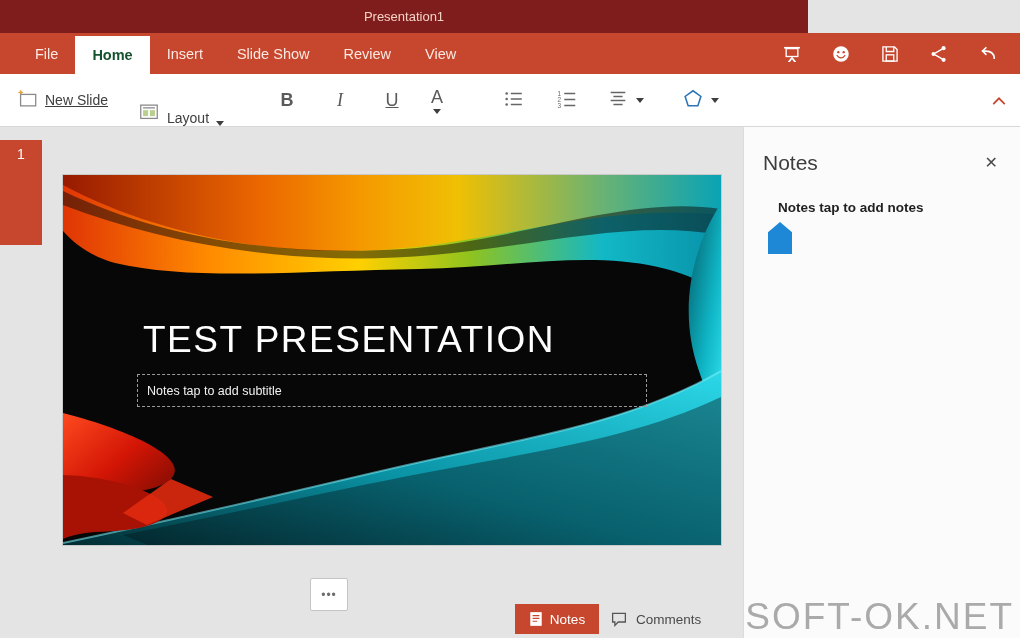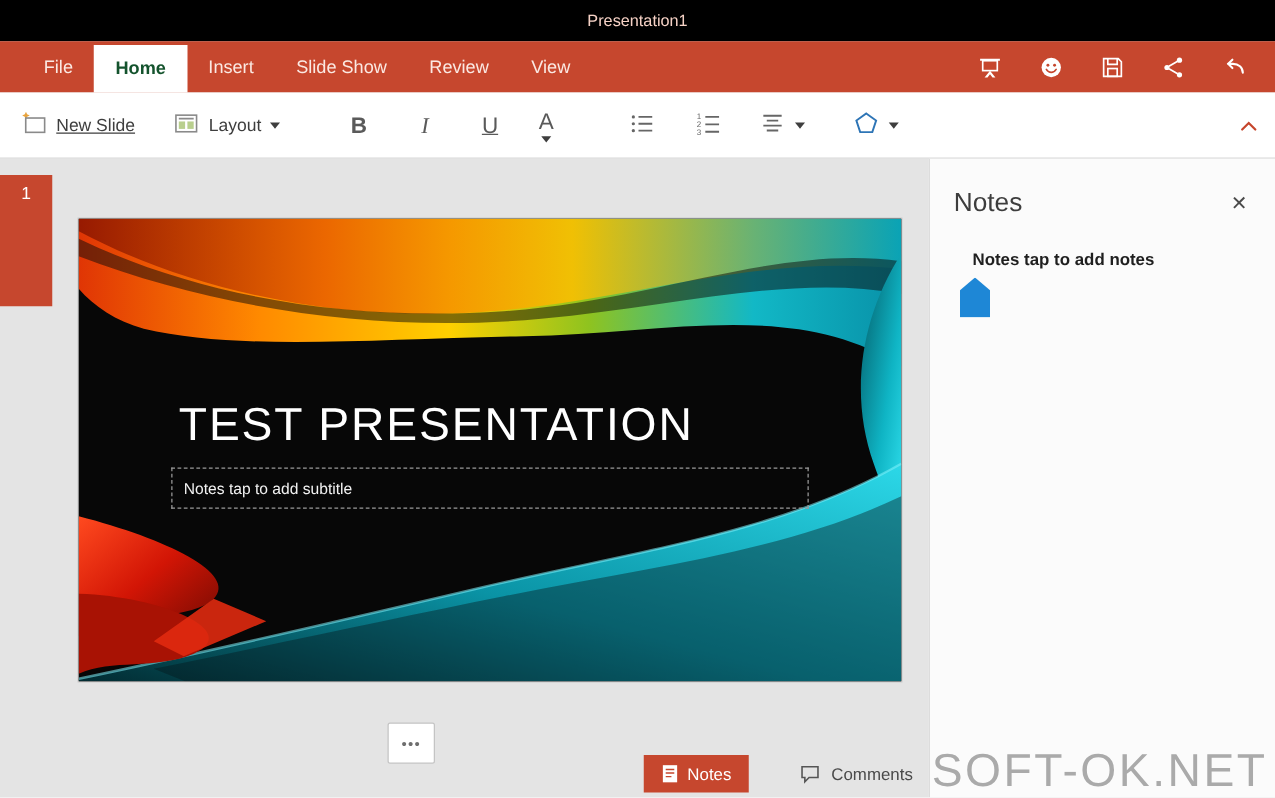--- a/index.html
+++ b/index.html
@@ -1,20 +1,20 @@
 <!DOCTYPE html>
 <html><head>
 <meta charset="utf-8">
 <style>
   * { margin:0; padding:0; box-sizing:border-box; }
   html,body { width:1020px; height:638px; font-family:"Liberation Sans", sans-serif; background:#fff; overflow:hidden; }
   .app { position:relative; width:1020px; height:638px; background:#E4E4E4; overflow:hidden; }
 
   
-  .titlebar { position:absolute; left:0; top:0; width:1020px; height:33px; background:#000000;
+  .titlebar { position:absolute; left:0; top:0; width:808px; height:33px; background:#7f1d1d;
               display:flex; align-items:center; justify-content:center; }
   .titlebar .doc-title { color:#F6D2C6; font-size:13px; }
 
   
   .menubar { position:absolute; left:0; top:33px; width:1020px; height:41px; background:#C6472E;
              display:flex; align-items:stretch; }
   .tabs { display:flex; align-items:stretch; padding-left:18px; }
   .tab { color:#FBE9E3; font-size:14.5px; padding:0 17px; display:flex; align-items:center; cursor:pointer; }
   .tab.active { background:#FFFFFF; color:#14532d; margin-top:3px; font-weight:700; }
   .mb-icons { margin-left:auto; display:flex; align-items:center; gap:29px; padding-right:22px; }
@@ -57,21 +57,21 @@
 
   .more-btn { position:absolute; left:268px; top:451px; width:38px; height:33px; background:#FFFFFF;
               border:1px solid #C4C4C4; border-radius:2px; display:flex; align-items:center; justify-content:center;
               color:#6E6E6E; font-size:12px; letter-spacing:1px; cursor:pointer; }
 
   .notes-btn { position:absolute; left:473px; top:477px; width:84px; height:30px; background:#C6472E;
                display:flex; align-items:center; justify-content:center; gap:7px; cursor:pointer; }
   .notes-btn span { color:#FFFFFF; font-size:13.5px; }
   .notes-btn svg { width:14px; height:16px; }
 
-  .comments-btn { position:absolute; left:597px; top:479px; height:26px; display:flex; align-items:center;
+  .comments-btn { position:absolute; left:568px; top:479px; height:26px; display:flex; align-items:center;
                   gap:8px; cursor:pointer; }
   .comments-btn span { color:#4A4A4A; font-size:13.5px; }
   .comments-btn svg { width:18px; height:18px; }
 
   
   .notes-panel { position:absolute; left:743px; top:0; width:277px; height:511px; background:#FBFBFB;
                  border-left:1px solid #DCDCDC; }
   .np-title { position:absolute; left:19px; top:24px; font-size:21px; color:#3D3D3D; }
   .np-close { position:absolute; right:22px; top:26px; font-size:16px; color:#4A4A4A; cursor:pointer; }
   .np-placeholder { position:absolute; left:34px; top:73px; font-size:13.5px; font-weight:bold; color:#1F1F1F; cursor:text; }
@@ -144,21 +144,21 @@
     <div class="tb-item" style="left:16px;text-decoration:underline;">
       <span>
         <svg viewBox="0 0 24 24">
             <path d="M5.2 1.5l1 2.3 2.3 1-2.3 1-1 2.3-1-2.3-2.3-1 2.3-1z" fill="#E8A33D"></path>
             <rect x="5" y="7" width="16.5" height="12.5" fill="#fff" stroke="#8A8A8A" stroke-width="1.4"></rect>
           </svg>
       </span>
       <span>New Slide</span>
     </div>
 
-    <div class="tb-item" style="left:138px;">
+    <div class="tb-item" style="left:138px;align-items:flex-end;">
       <span>
         <svg viewBox="0 0 24 24">
             <rect x="3" y="4.5" width="18" height="14.5" fill="#fff" stroke="#8A8A8A" stroke-width="1.4"></rect>
             <path d="M5.5 7.5h13" stroke="#8A8A8A" stroke-width="1.4"></path>
             <rect x="5.5" y="10" width="5.5" height="6.5" fill="#B9CF8E"></rect>
             <rect x="13" y="10" width="5.5" height="6.5" fill="#B9CF8E"></rect>
           </svg>
       </span>
       <span>Layout</span>
       <span class="caret"></span>

